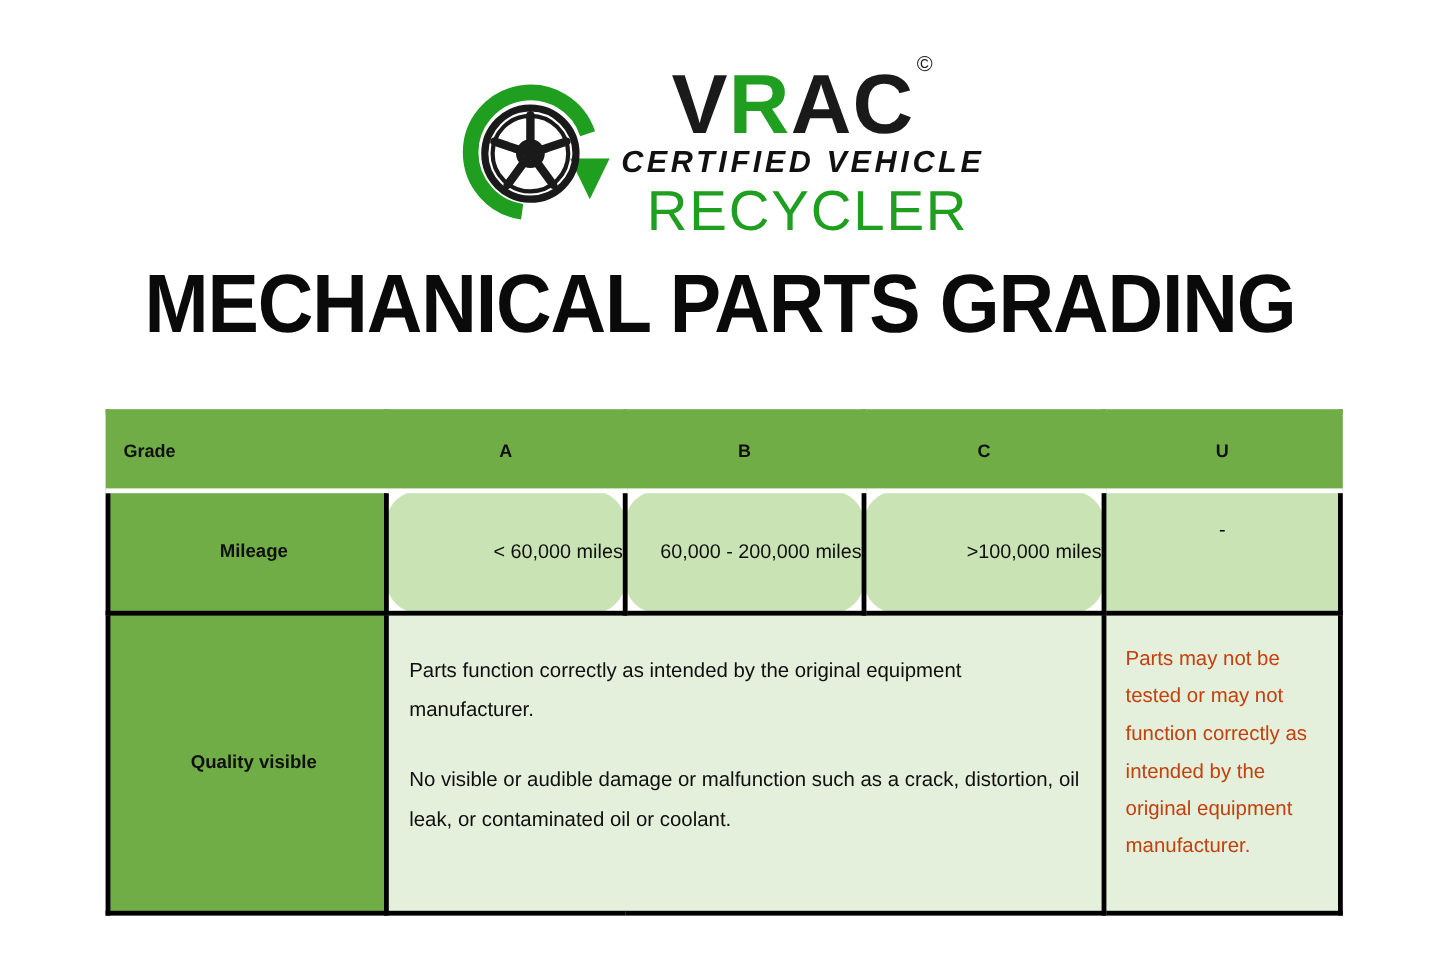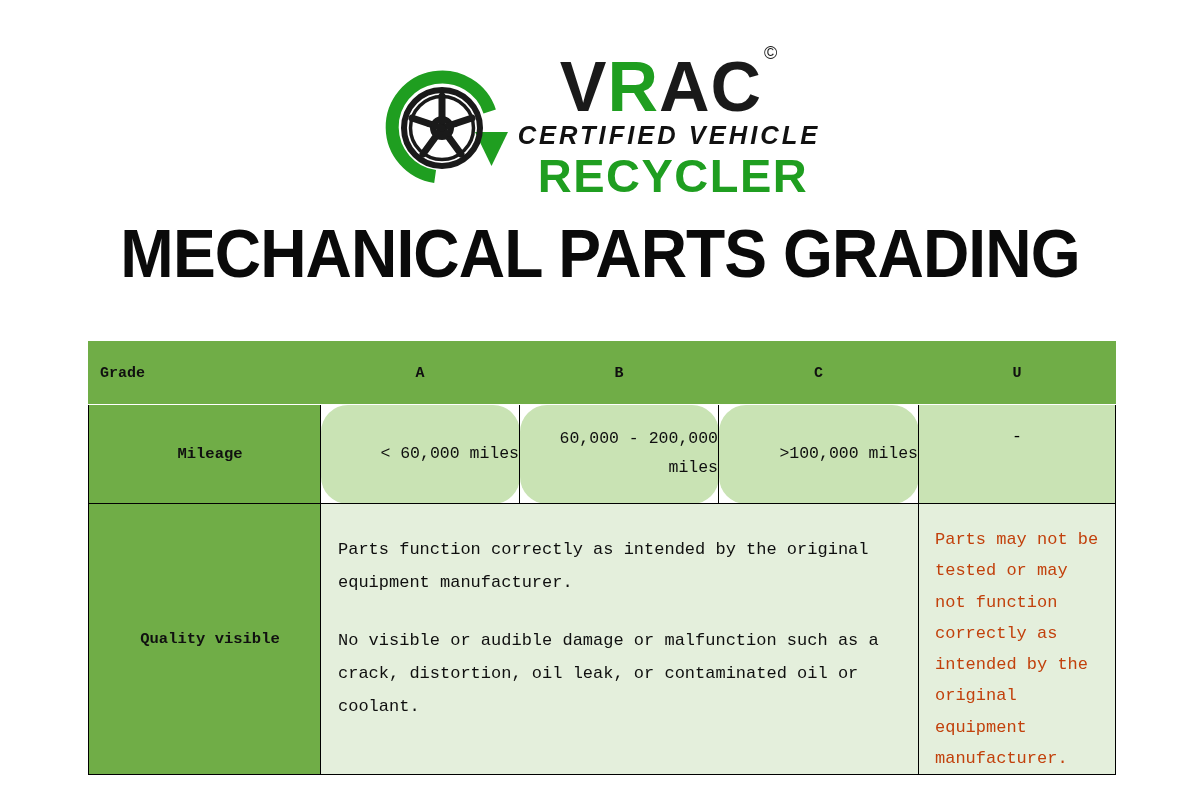--- a/index.html
+++ b/index.html
@@ -71,21 +71,21 @@
     font-size: 25.5px;
     letter-spacing: 3.0px;
     color: #111111;
     margin-top: 4px;
     margin-left: 2px;
     white-space: nowrap;
     font-style: italic;
   }
   .logo-line3 {
     font-family: "Liberation Sans", sans-serif;
-    font-weight: bold;
+    font-weight: normal;
     font-size: 47px;
     letter-spacing: 1.5px;
     color: #1f9e20;
     margin-top: 3px;
     margin-left: 10px;
     white-space: nowrap;
   }
 
   
   .page-title {
@@ -109,22 +109,21 @@
     left: 88px;
     top: 341px;
     width: 1027px;
     border-collapse: collapse;
     table-layout: fixed;
     font-family: "Liberation Sans", sans-serif;
   }
   .grading-table td {
     vertical-align: middle;
     padding: 0;
-    border: 1px solid #000000;
-    font-family: Liberation Mono, monospace;
+    border: 4px solid #000000;
   }
 
   .col-grade  { width: 232px; }
   .col-a      { width: 199px; }
   .col-b      { width: 199px; }
   .col-c      { width: 200px; }
   .col-u      { width: 197px; }
 
   
   .hdr td {

